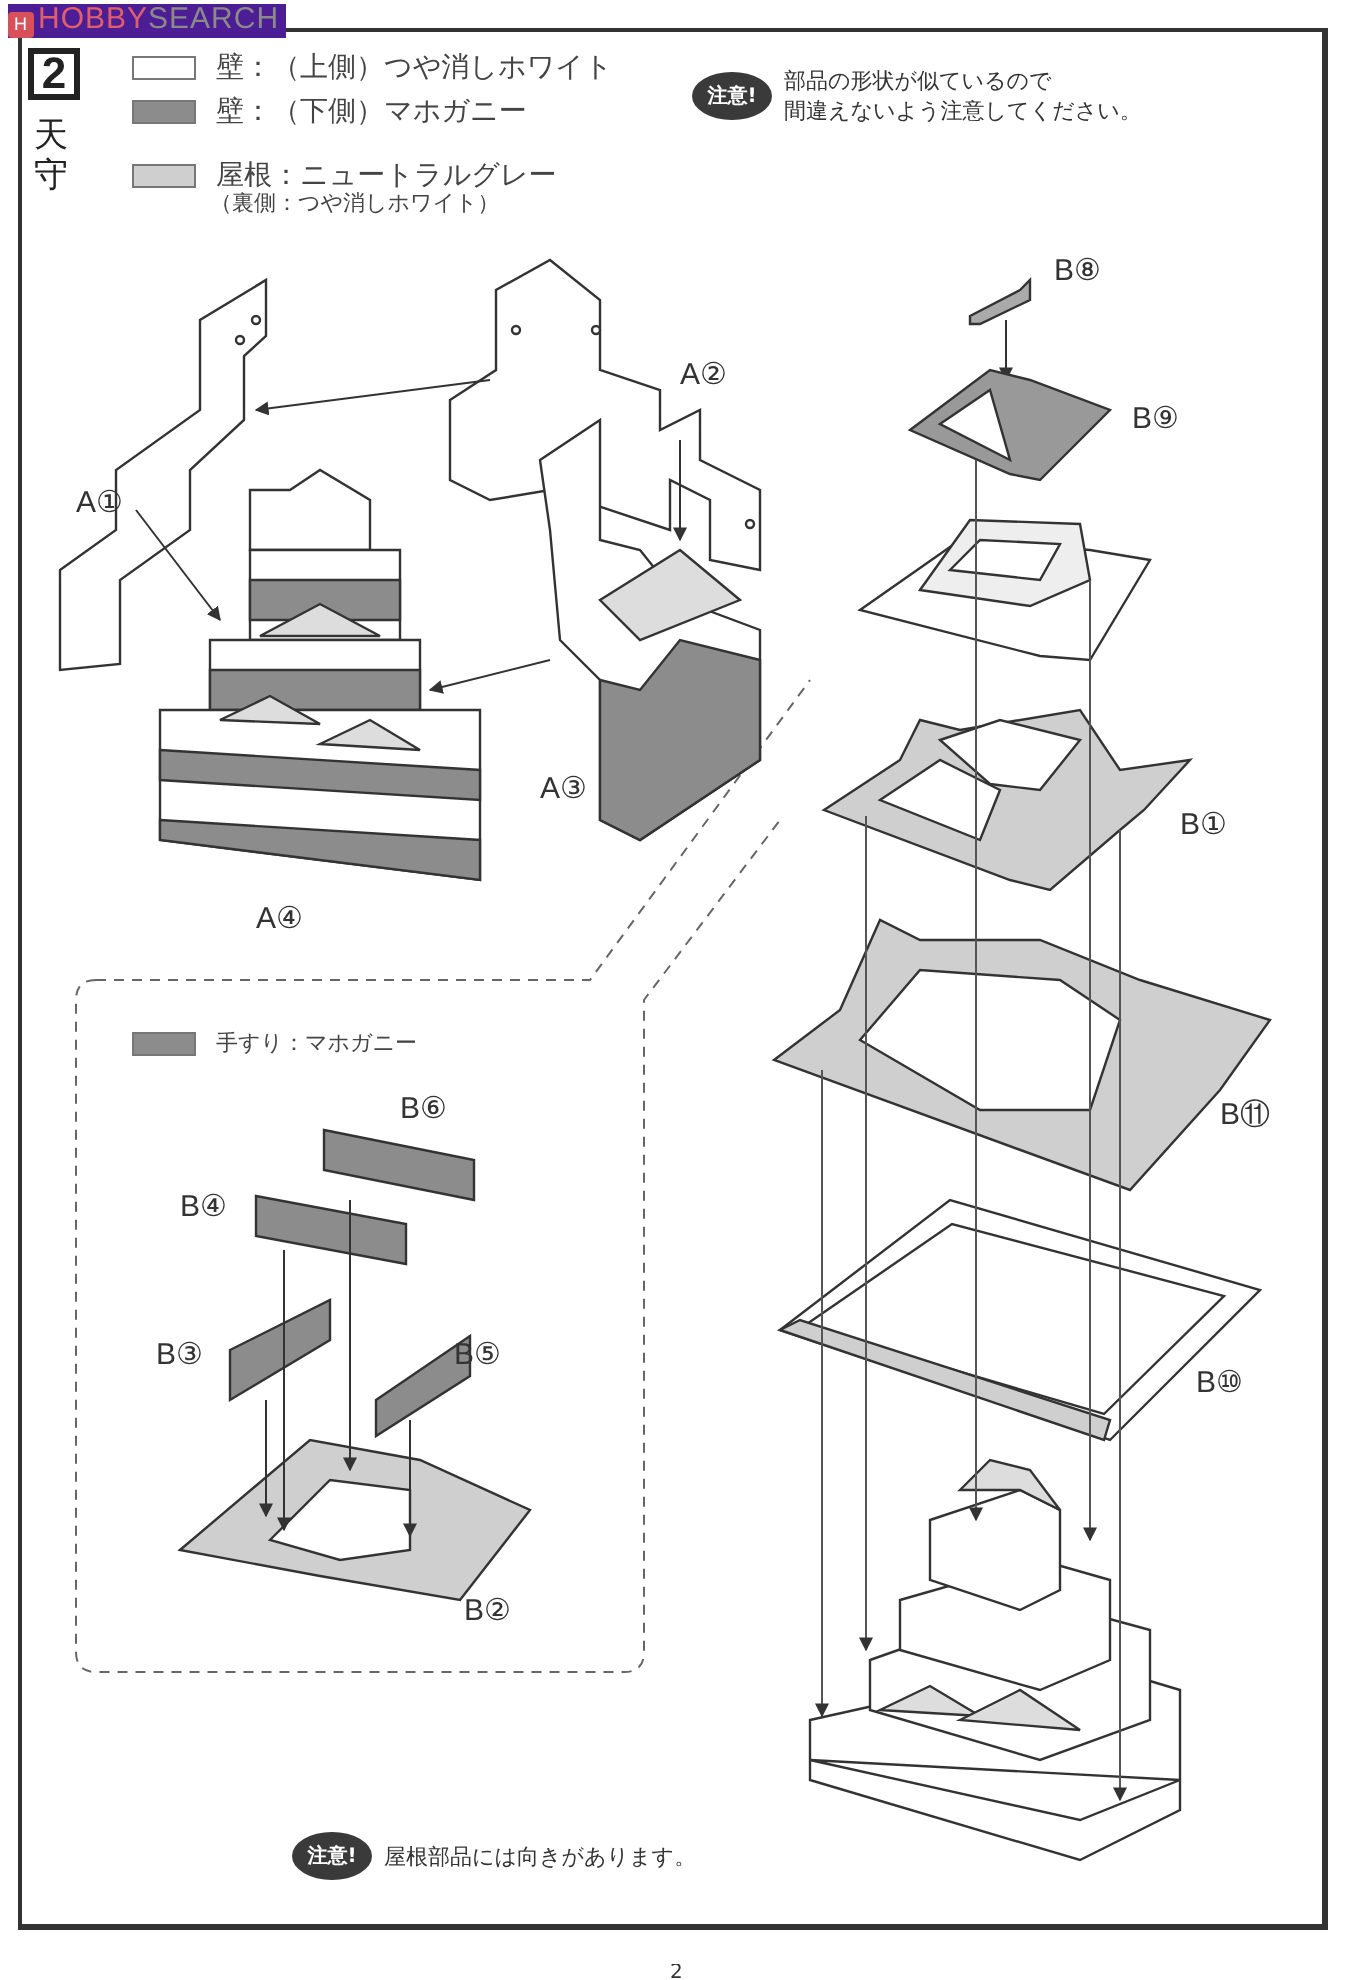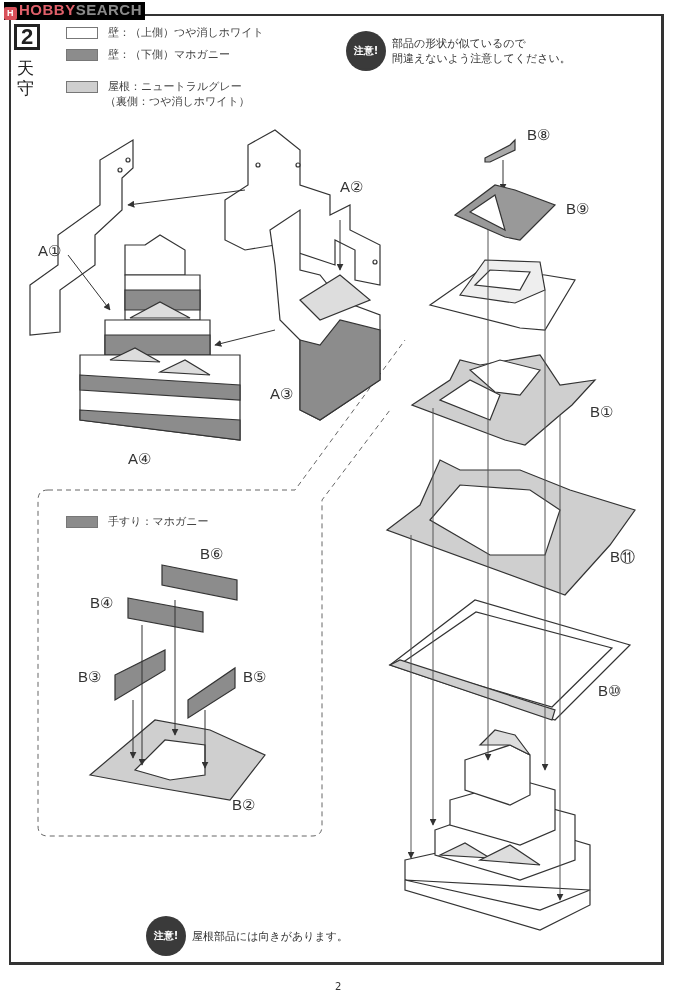--- a/index.html
+++ b/index.html
@@ -1,28 +1,28 @@
 <!DOCTYPE html>
 <html><head>
 <meta charset="utf-8">
 <style>
   html,body{margin:0;padding:0;background:#fff;}
   body{width:676px;height:990px;position:relative;overflow:hidden;font-family:"DejaVu Sans",sans-serif;color:#333;}
   .frame{position:absolute;left:9px;top:14px;width:655px;height:951px;border:2px solid #333;border-right-width:3px;border-bottom-width:3px;box-sizing:border-box;}
-  .logo{position:absolute;left:4px;top:2px;font-family:"Liberation Sans",sans-serif;font-weight:bold;font-size:15px;letter-spacing:0.5px;background:#000000;padding-right:3px;line-height:16px;}
+  .logo{position:absolute;left:4px;top:2px;font-family:"Liberation Sans",sans-serif;font-weight:normal;font-size:15px;letter-spacing:0.5px;background:#4c1d95;padding-right:3px;line-height:16px;}
   .logo .mark{display:inline-block;width:13px;height:13px;background:#d8505a;border-radius:2px;color:#fff;font-size:9px;text-align:center;line-height:13px;vertical-align:-1px;margin-right:2px;}
   .logo .hobby{color:#e0606a;}
   .logo .search{color:#8a8a8a;}
   .step-num{position:absolute;left:14px;top:24px;width:26px;height:26px;border:3px solid #222;box-sizing:border-box;font-family:"Liberation Sans",sans-serif;font-weight:bold;font-size:22px;line-height:20px;text-align:center;color:#222;}
   .step-title{position:absolute;left:17px;top:58px;width:20px;font-weight:normal;font-size:17px;line-height:20px;color:#222;}
-  .legend-row{position:absolute;display:flex;align-items:center;font-size:11px;color:#444;}
+  .legend-row{position:absolute;display:flex;align-items:center;font-size:14px;color:#444;}
   .swatch{width:32px;height:12px;border:1px solid #777;margin-right:10px;box-sizing:border-box;}
   .legend-sub{position:absolute;font-size:11px;color:#444;}
   .caution{position:absolute;display:flex;align-items:center;}
-  .badge{width:36px;height:36px;border-radius:50%;background:#3a3a3a;color:#fff;font-weight:bold;font-size:10px;display:flex;align-items:center;justify-content:center;box-shadow:0 0 0 2px #3a3a3a;margin-right:8px;}
+  .badge{width:36px;height:20px;border-radius:50%;background:#3a3a3a;color:#fff;font-weight:bold;font-size:10px;display:flex;align-items:center;justify-content:center;box-shadow:0 0 0 2px #3a3a3a;margin-right:8px;}
   .caution-text{font-size:11px;line-height:15px;color:#333;}
   .label{position:absolute;font-family:"Liberation Sans",sans-serif;font-size:15px;color:#333;}
   .inset-legend{position:absolute;left:66px;top:514px;display:flex;align-items:center;font-size:11px;color:#444;}
   .page-num{position:absolute;left:335px;top:982px;font-size:10px;color:#333;line-height:10px;height:8px;overflow:hidden;}
   svg.diagram{position:absolute;left:0;top:0;}
 </style>
 </head>
 <body>
 
 <div class="frame"></div>
@@ -198,16 +198,16 @@
 <div class="label" style="left:270px;top:385px;">A③</div>
 <div class="label" style="left:128px;top:425px;margin-top:25px;">A④</div>
 <div class="label" style="left:527px;top:126px;">B⑧</div>
 <div class="label" style="left:566px;top:200px;">B⑨</div>
 <div class="label" style="left:590px;top:403px;">B①</div>
 <div class="label" style="left:610px;top:548px;">B⑪</div>
 <div class="label" style="left:598px;top:682px;">B⑩</div>
 <div class="label" style="left:200px;top:545px;">B⑥</div>
 <div class="label" style="left:90px;top:594px;">B④</div>
 <div class="label" style="left:78px;top:668px;">B③</div>
-<div class="label" style="left:243px;top:668px;">B⑤</div>
+<div class="label" style="left:227px;top:668px;">B⑤</div>
 <div class="label" style="left:232px;top:796px;">B②</div>
 
 <div class="page-num">2</div>
 
 </body></html>

